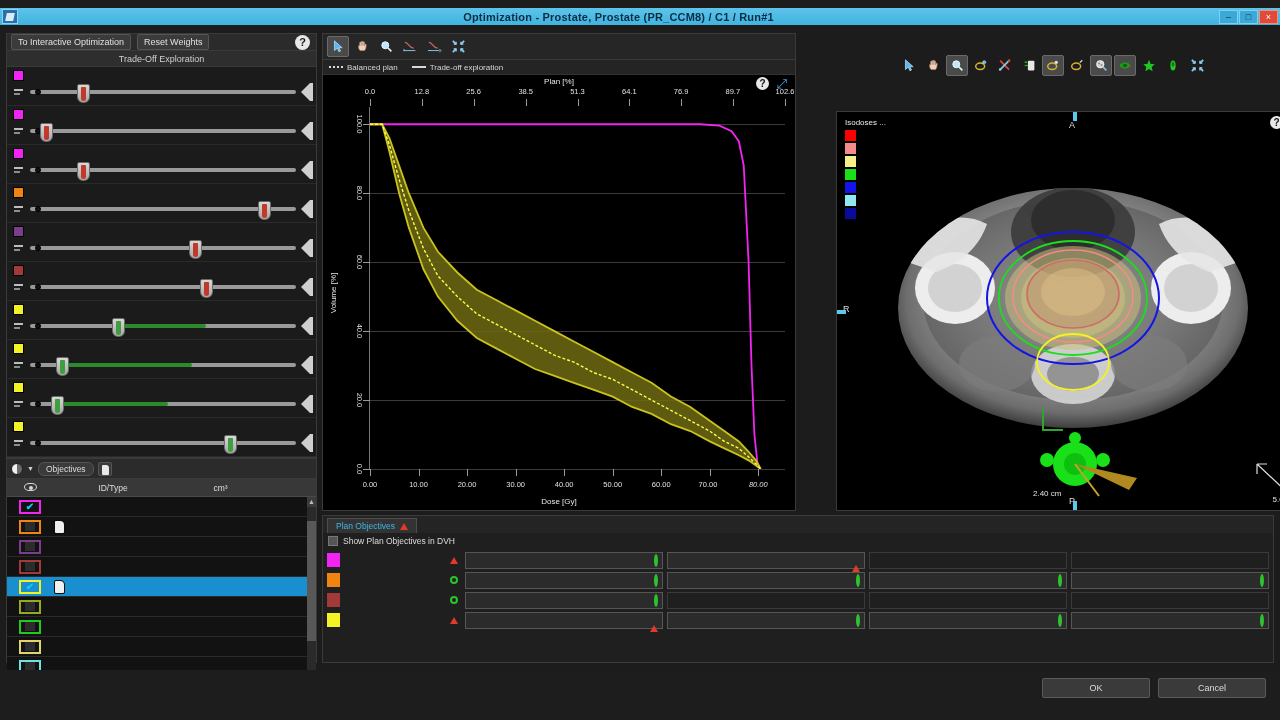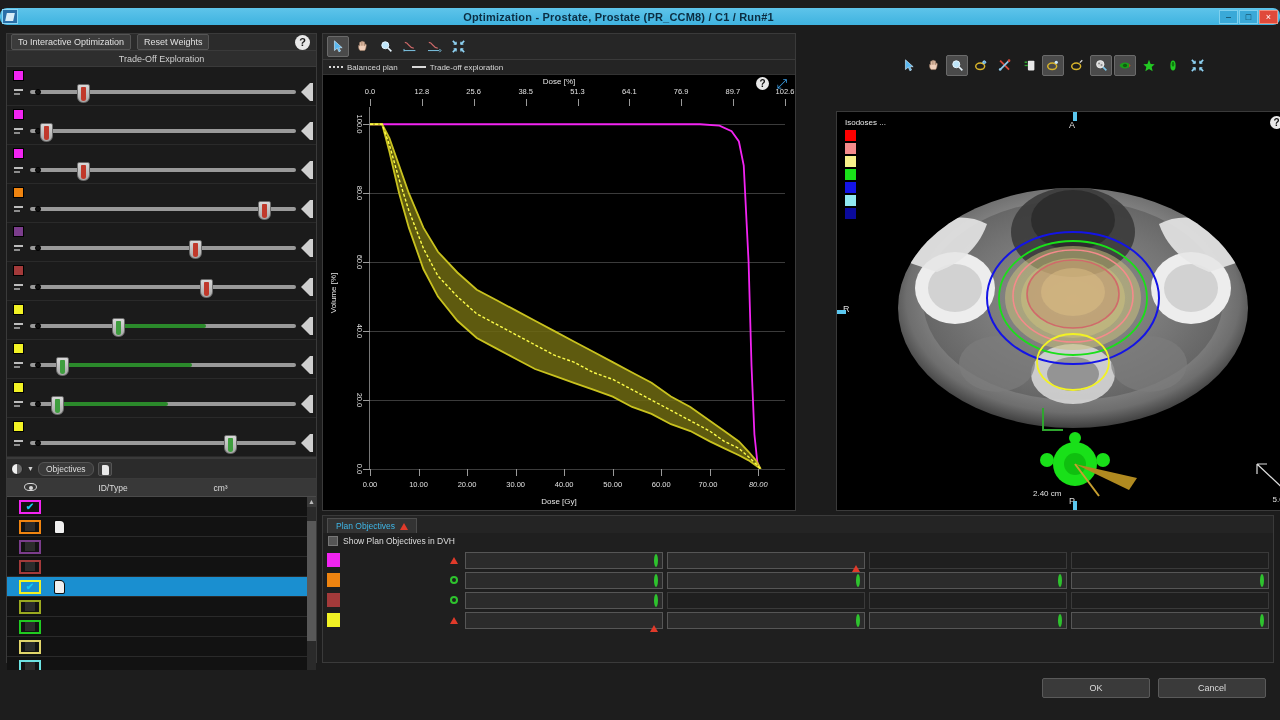--- a/index.html
+++ b/index.html
@@ -8,21 +8,21 @@
     background: #000;
     font-family: "Liberation Sans", sans-serif;
     overflow: hidden;
   }
   #app { position: relative; width: 1280px; height: 720px; background: #1d1d1d; }
 
   
   .titlebar {
     position: absolute; left: 0; top: 8px; width: 1280px; height: 17px;
     background: linear-gradient(#5ec4ea, #3fb3e0);
-    display: flex; align-items: center; border-radius: 7px;
+    display: flex; align-items: center;
   }
   .titlebar .tb-icon {
     width: 16px; height: 15px; margin-left: 2px;
     background: #2a6fa8; border: 1px solid #8ad6f5;
     position: relative;
   }
   .titlebar .tb-icon::after {
     content: ""; position: absolute; left: 3px; top: 3px; width: 8px; height: 8px;
     background: #d8ecf7; transform: skewX(-12deg);
   }
@@ -683,21 +683,21 @@
         <div class="legend-item">
           <span class="lg-dash"></span>
           <span>Balanced plan</span>
         </div>
         <div class="legend-item">
           <span class="lg-solid"></span>
           <span>Trade-off exploration</span>
         </div>
       </div>
       <div class="chart-area">
-        <div class="ct-topaxis-title">Dose [%]</div>
+        <div class="ct-topaxis-title">Plan [%]</div>
         <div class="chart-help">?</div>
         <div class="chart-expand">⤢</div>
         <div class="axis-y-title">Volume [%]</div>
         <div class="axis-x-title">Dose [Gy]</div>
         <div class="plot" id="plot">
             <div class="grid-h" style="top: 362px;"></div>
             <div class="tick-left" style="top: 362px;"></div>
             <div class="lbl-left" style="top: 362px;">0.0</div>
             <div class="grid-h" style="top: 293.048px;"></div>
             <div class="tick-left" style="top: 293.048px;"></div>

